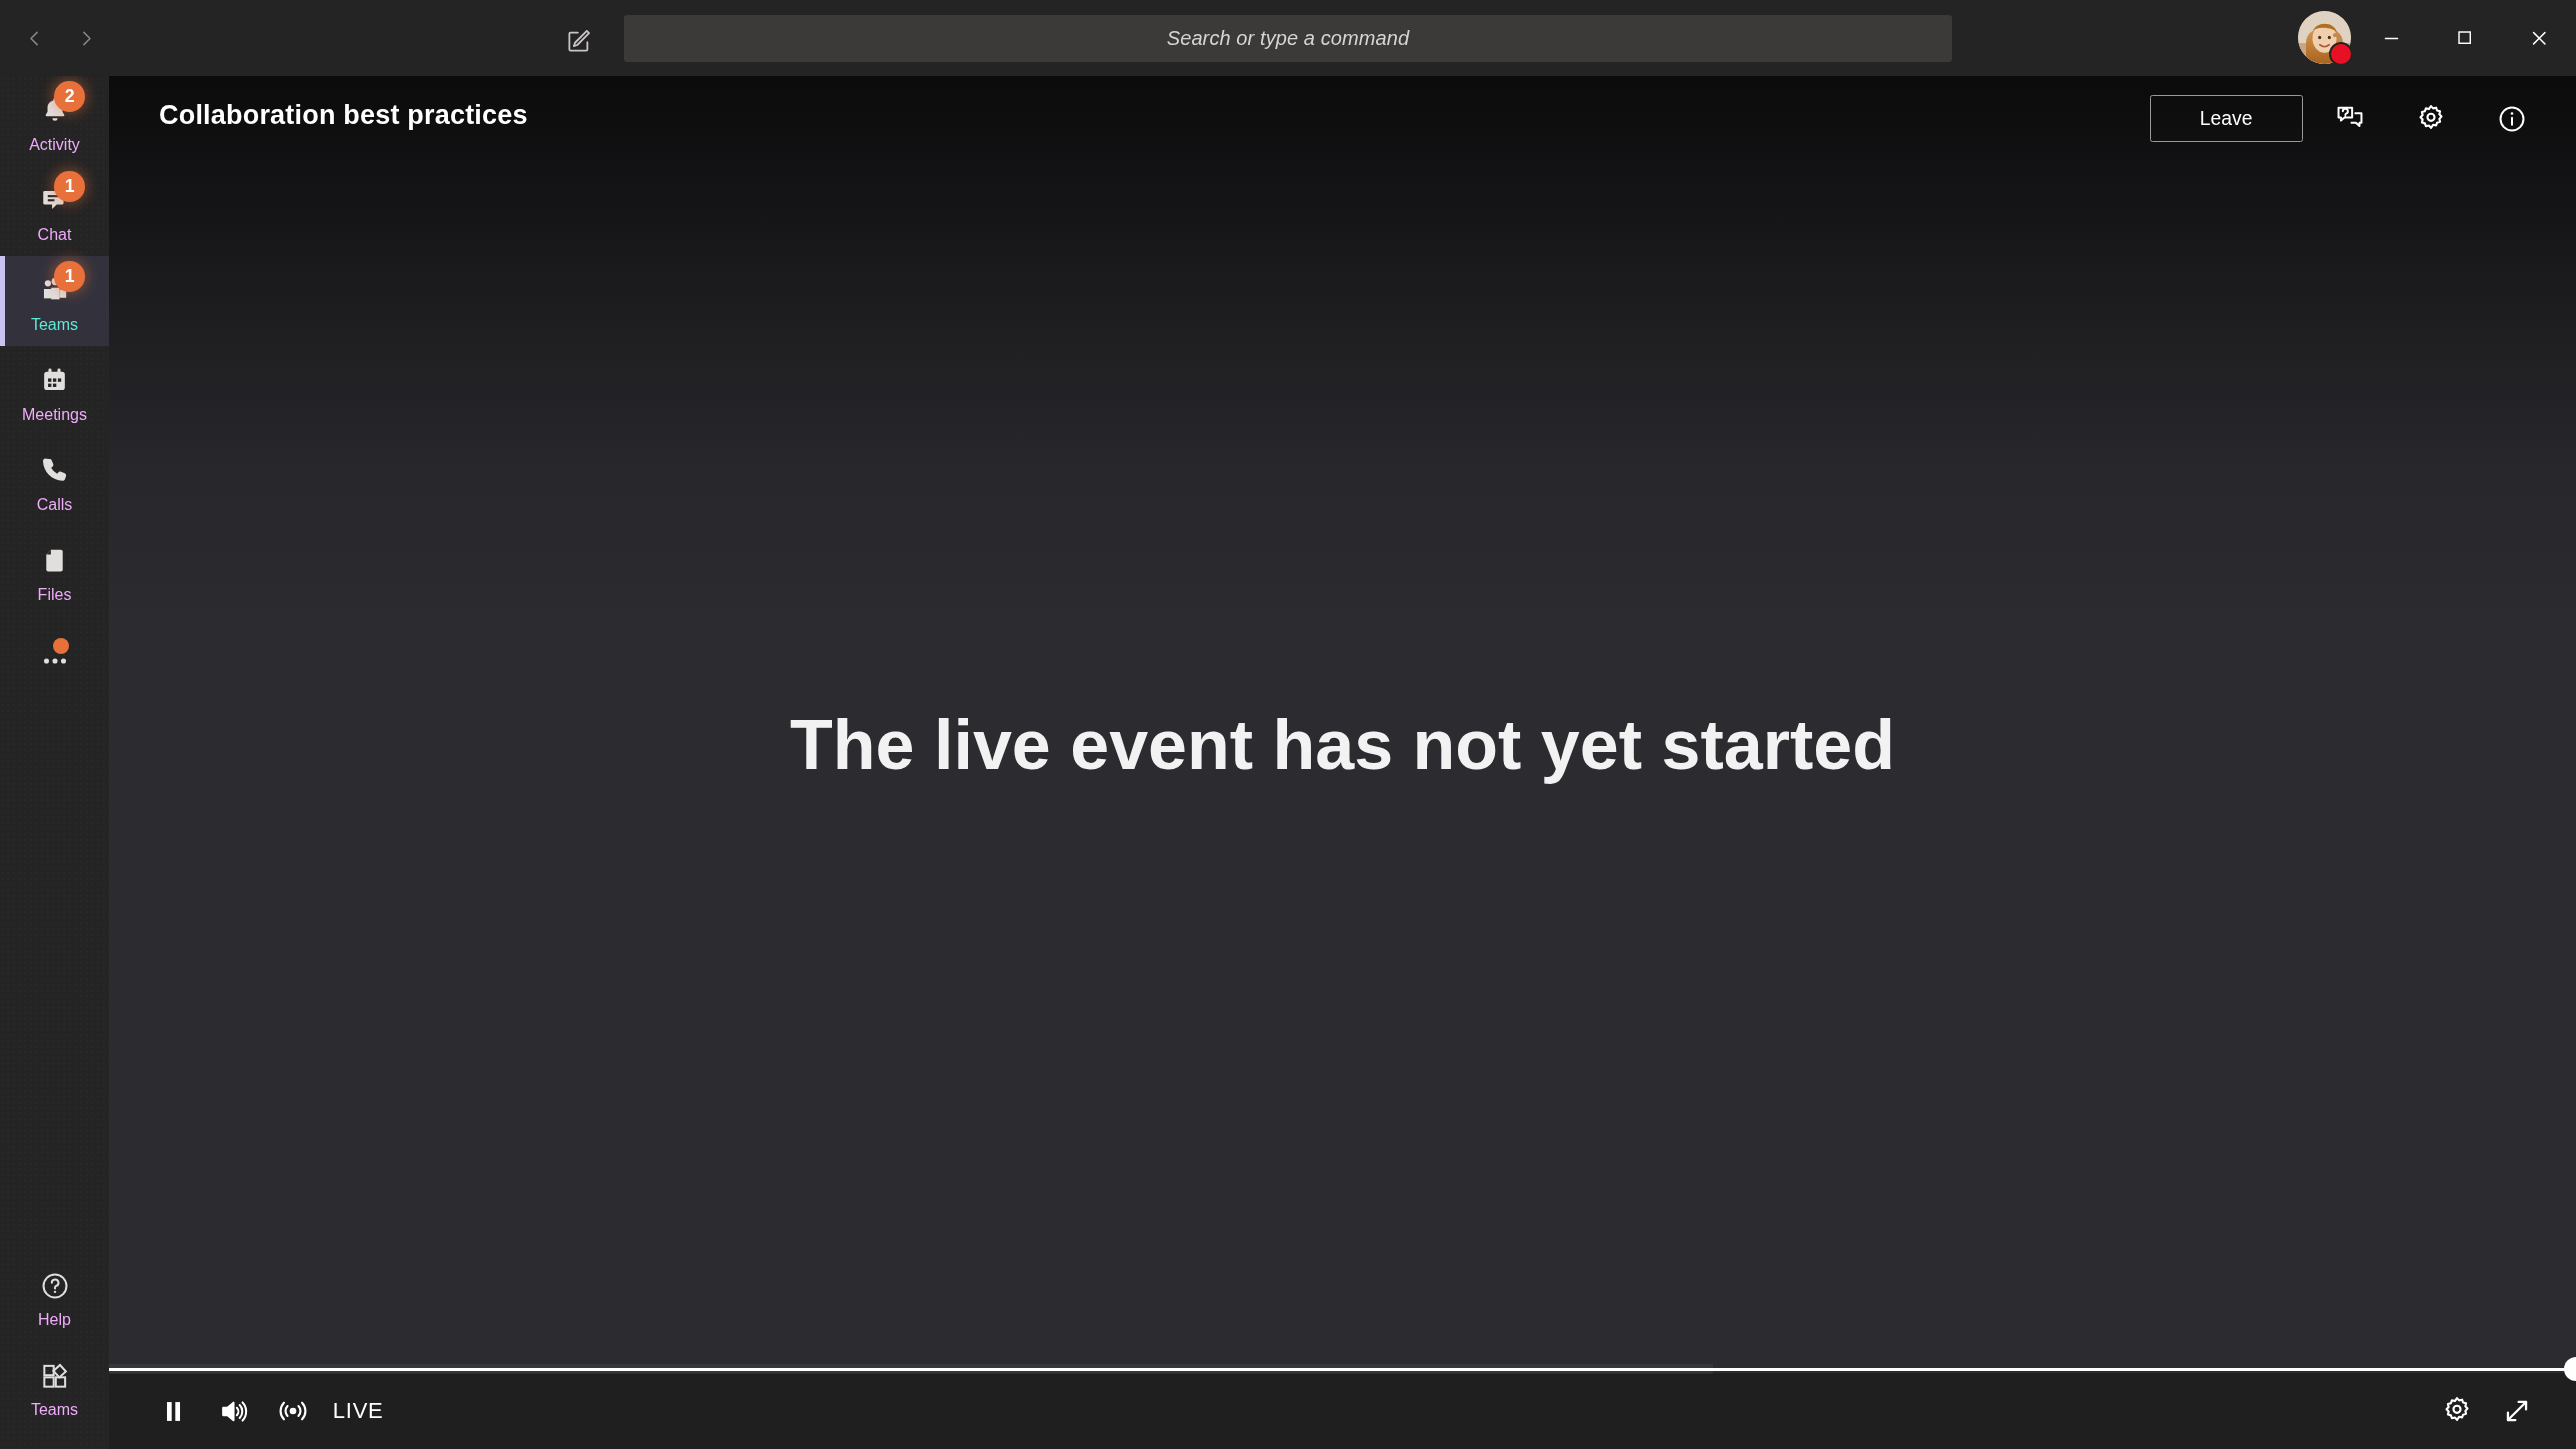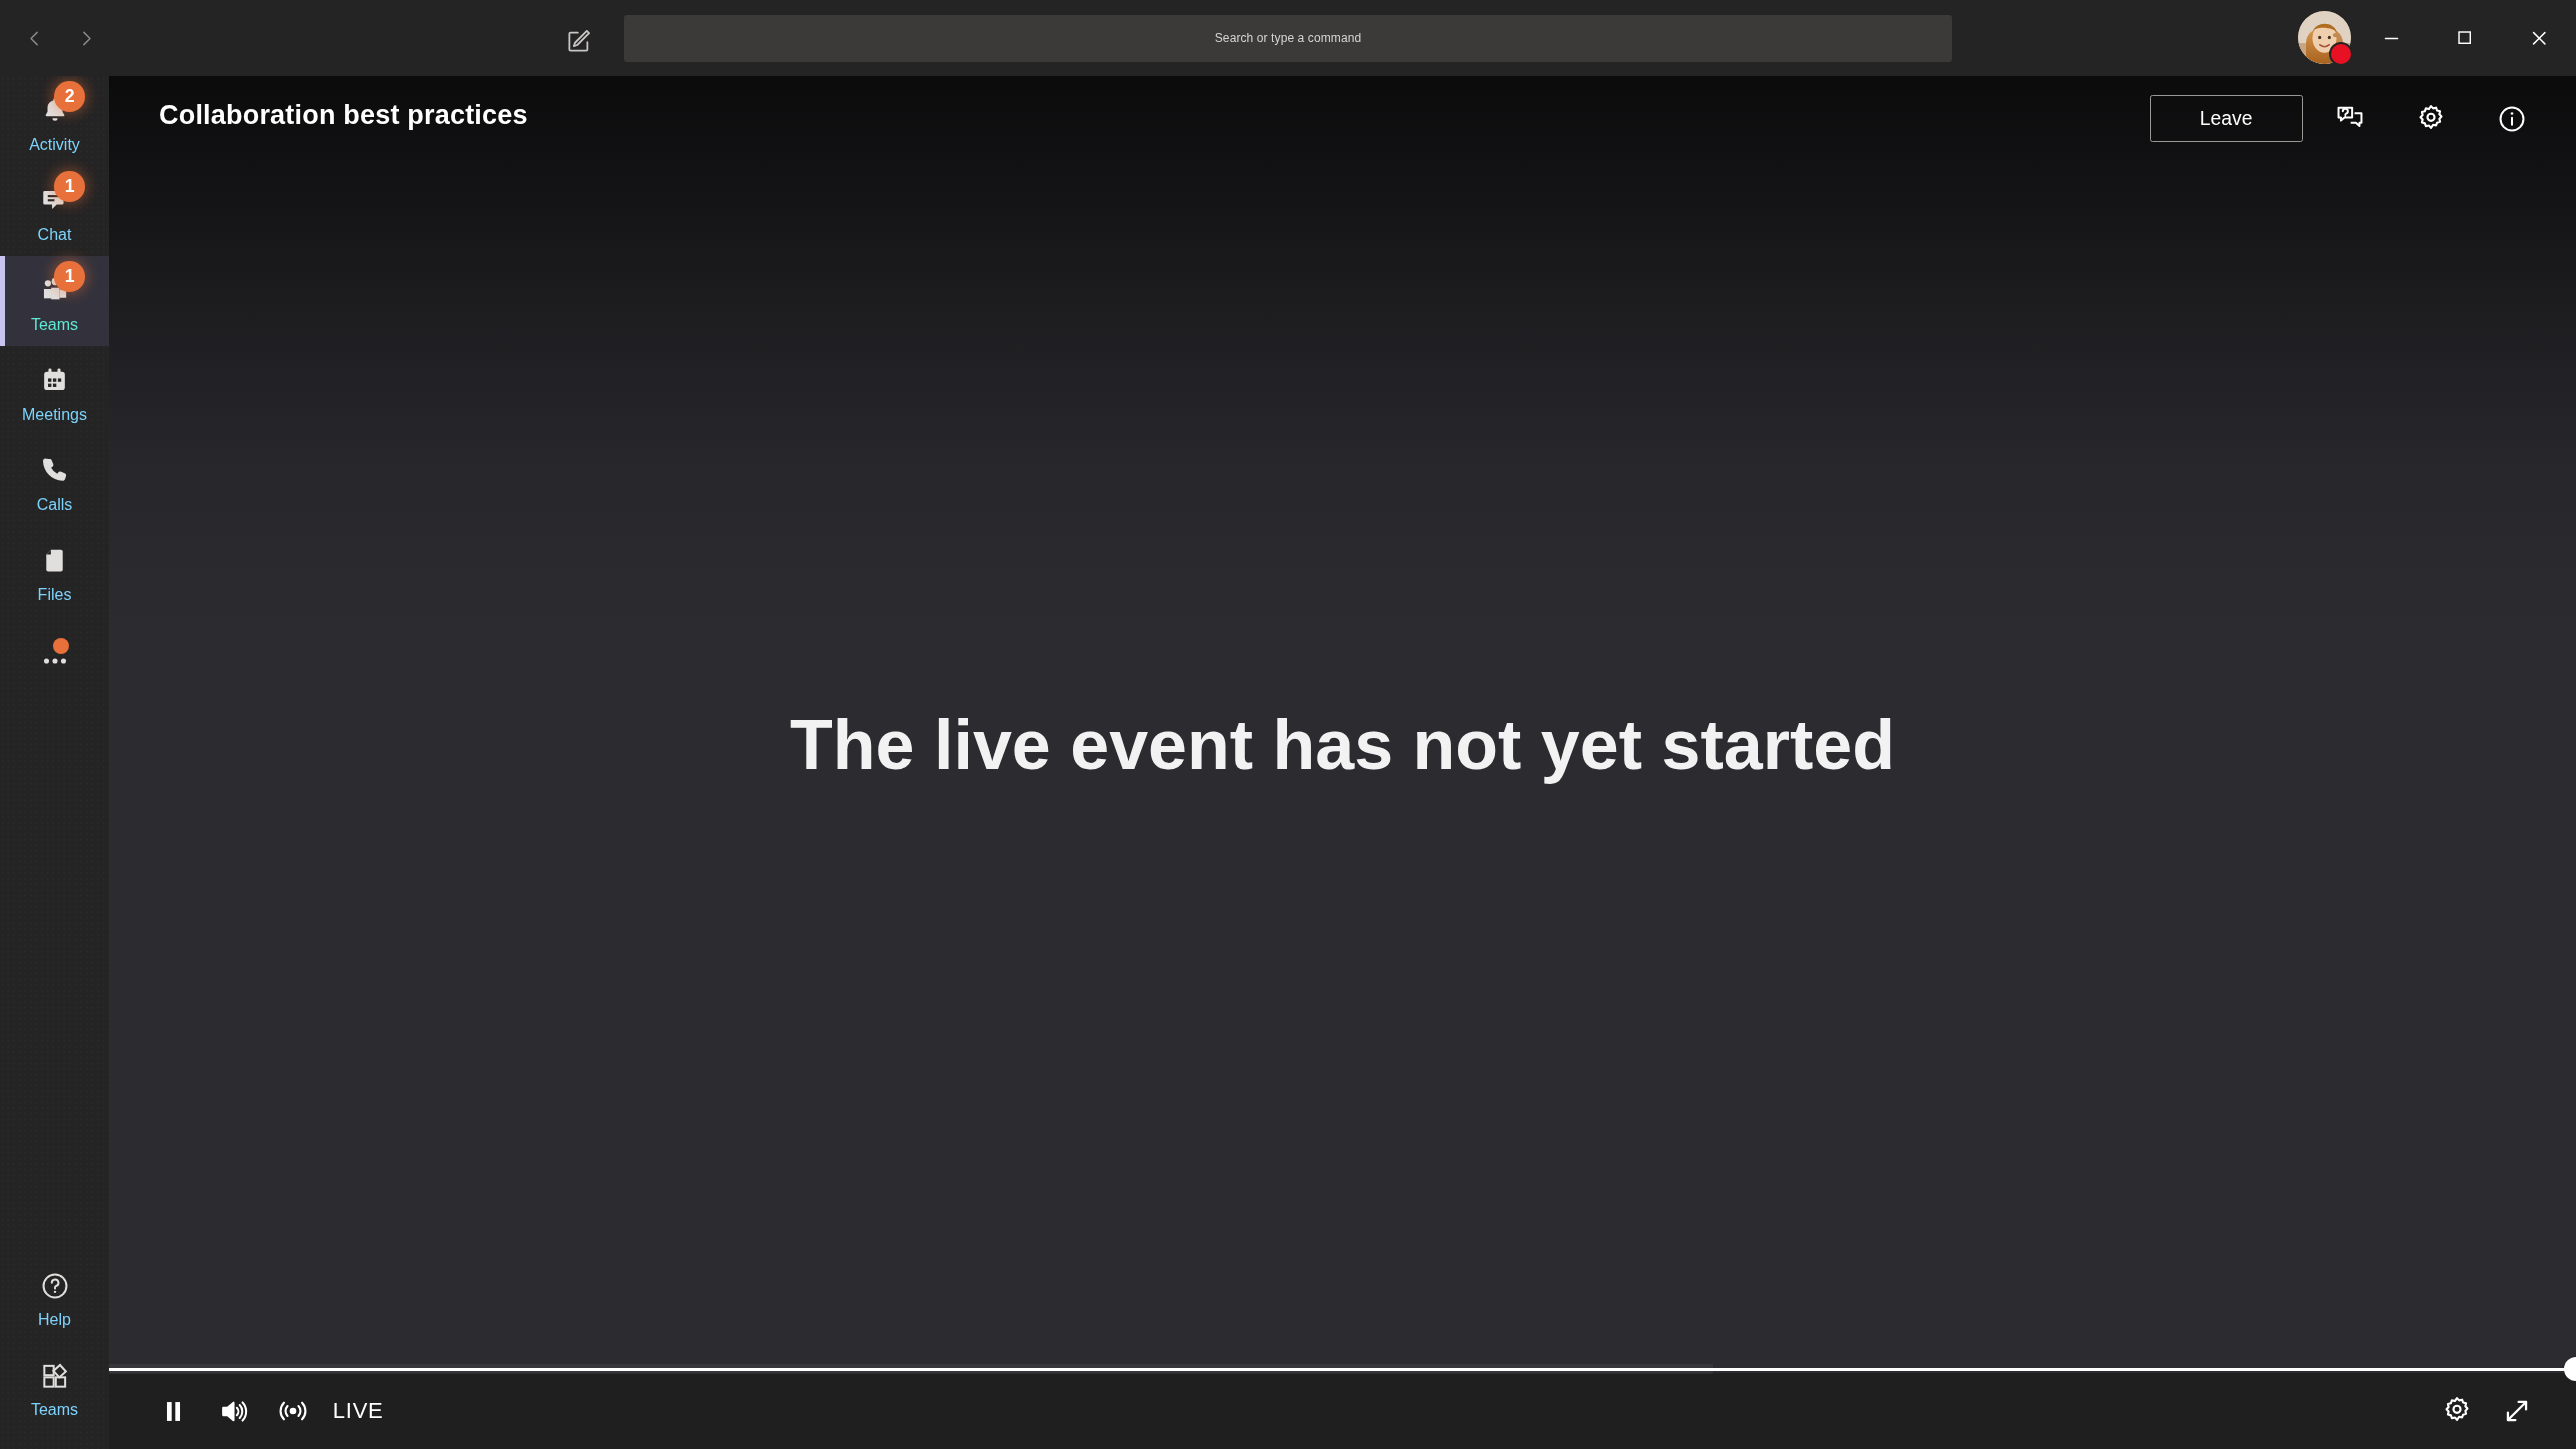--- a/index.html
+++ b/index.html
@@ -28,21 +28,21 @@
   .compose-btn {
     position:absolute; left:557px; top:21px; width:45px; height:39px;
     display:flex; align-items:center; justify-content:center; color:#c8c6c4;
   }
 
   .searchbox {
     position:absolute; left:624px; top:14.5px; width:1328px; height:47px;
     background:#3b3a39; border-radius:3.2px;
     display:flex; align-items:center; justify-content:center;
   }
-  .searchbox .ph { font-size:12px; color:#d6d5d4; letter-spacing:0.1px; }
+  .searchbox .ph { font-size:20px; color:#d6d5d4; letter-spacing:0.1px;font-style:italic; }
 
   .avatar-wrap { position:absolute; right:225px; top:11.3px; width:53px; height:53px; }
   .avatar {
     width:53px; height:53px; border-radius:50%; overflow:hidden;
     background:#c9b79f; position:relative;
   }
   .avatar svg { display:block; }
   .presence {
     position:absolute; right:-2.4px; bottom:-1.6px; width:24px; height:24px;
     border-radius:50%; background:#e81123; border:2.4px solid #252424;
@@ -64,21 +64,21 @@
 
   .rail-item {
     position:relative; width:109px; height:90px;
     display:flex; flex-direction:column; align-items:center; justify-content:center;
     gap:3.2px;
   }
   .rail-item .glyph {
     position:relative; width:42px; height:42px;
     display:flex; align-items:center; justify-content:center; color:#e1dfdd;
   }
-  .rail-item .label { font-size:16px; color:#7dd3fc; line-height:1; margin-top:2.4px; }
+  .rail-item .label { font-size:16px; color:#f0abfc; line-height:1; margin-top:2.4px; }
   .rail-item.active { background:#33323c; }
   .rail-item.active::before {
     content:""; position:absolute; left:0; top:0; width:4.8px; height:90px;
     background:#c8c4ef;
   }
   .rail-item.active .label { color:#5eead4; }
 
   .badge {
     position:absolute; right:-9.7px; top:-8px; min-width:31px; height:31px;
     border-radius:15.3px; background:#e8703a; color:#fff;

